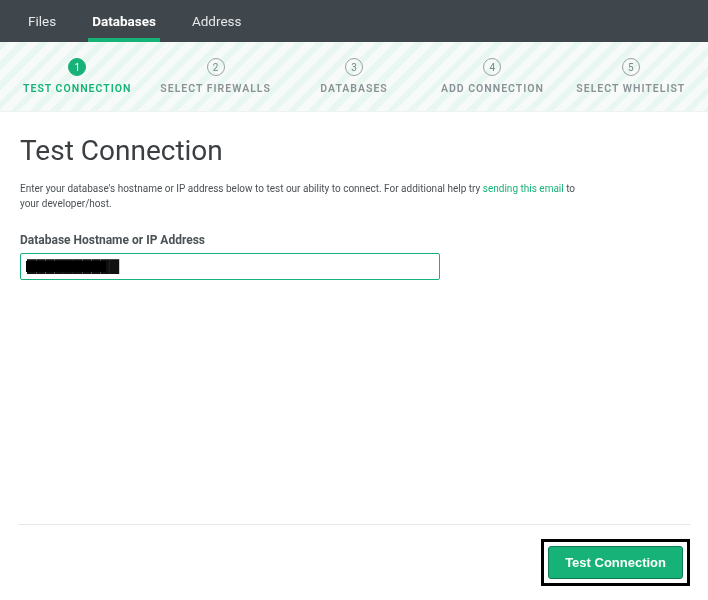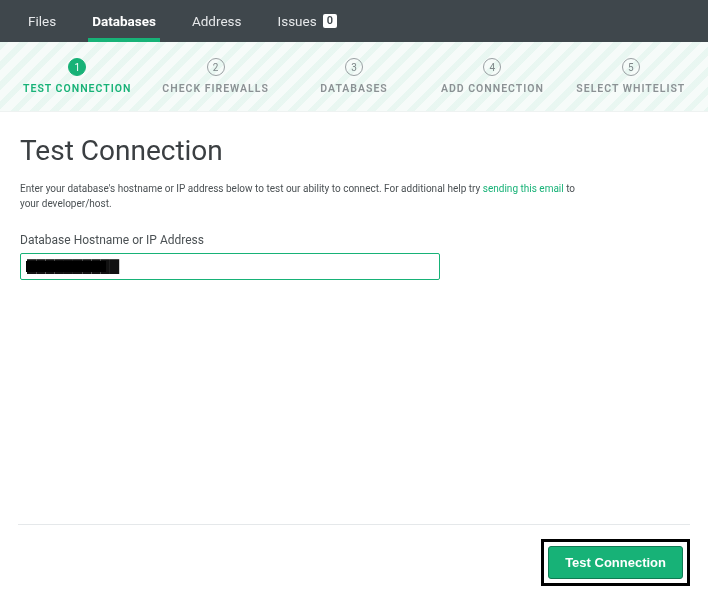--- a/index.html
+++ b/index.html
@@ -116,21 +116,21 @@
     color: #4b5154;
     line-height: 1.5;
     max-width: 560px;
     margin-bottom: 22px;
   }
   .desc a { color: #17b277; text-decoration: none; }
 
   .field-label {
     font-size: 12px;
     color: #4b5154;
-    font-weight: 400;
+    font-weight: 700;
     margin-bottom: 6px;
     display: block;
   }
   .text-input {
     width: 420px;
     height: 27px;
     border: 1px solid #17b277;
     border-radius: 2px;
     padding: 2px 6px;
     font-size: 13px;
@@ -182,34 +182,30 @@
 <div class="topnav">
   <div class="topnav-item">
       <span>Files</span>
     </div>
   <div class="topnav-item active">
       <span>Databases</span>
     </div>
   <div class="topnav-item">
       <span>Address</span>
     </div>
-  <div class="topnav-item">
-    <span>Issues</span>
-    <span class="badge">0</span>
-  </div>
 </div>
 
 <div class="stepsbar">
   <div class="step active">
     <div class="step-circle">1</div>
     <div class="step-label">TEST CONNECTION</div>
   </div>
   <div class="step">
     <div class="step-circle">2</div>
-    <div class="step-label">CHECK FIREWALLS</div>
+    <div class="step-label">SELECT FIREWALLS</div>
   </div>
   <div class="step">
     <div class="step-circle">3</div>
     <div class="step-label">DATABASES</div>
   </div>
   <div class="step">
     <div class="step-circle">4</div>
     <div class="step-label">ADD CONNECTION</div>
   </div>
   <div class="step">

